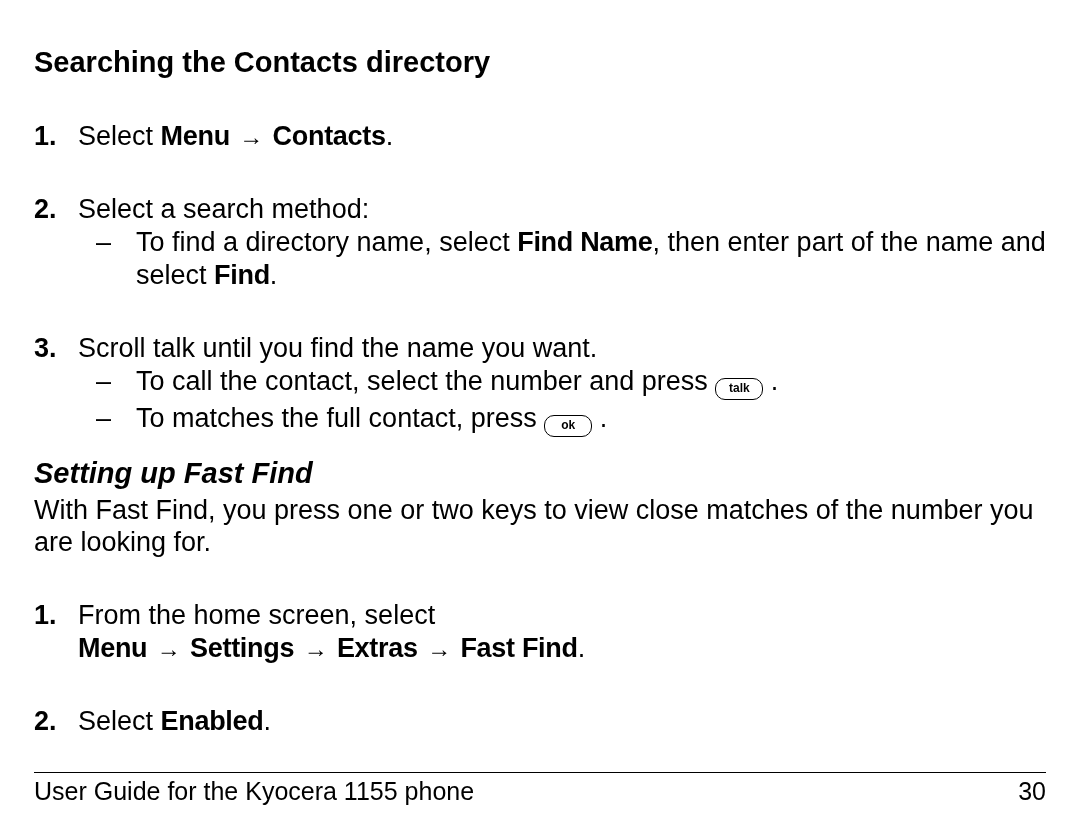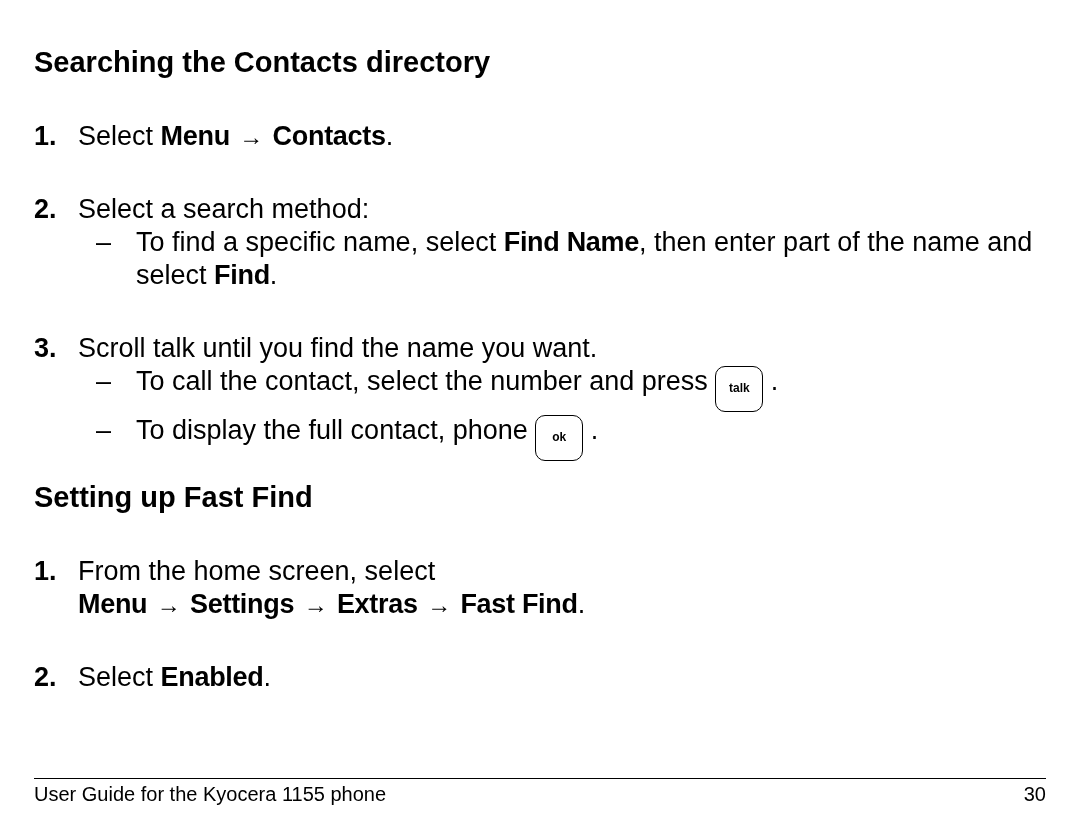--- a/index.html
+++ b/index.html
@@ -19,20 +19,21 @@
     padding: 44px 34px 0 34px;
   }
   h2 {
     font-size: 29px;
     font-weight: bold;
     margin: 0 0 4px 0;
     line-height: 1.25;
   }
   h2.second {
     margin-top: 18px;
+    font-style: italic;
   }
   p.body {
     font-size: 27px;
     margin: 2px 0 8px 0;
     line-height: 1.18;
   }
   ol.numbered {
     list-style: none;
     padding: 0;
     margin: 0;
@@ -86,35 +87,35 @@
   }
   .keycap {
     display: inline-block;
     min-width: 36px;
     height: 20px;
     border: 1.6px solid #000;
     border-radius: 10px / 10px;
     font-size: 12px;
     line-height: 18px;
     text-align: center;
-    padding: 12px 5px;
+    padding: 0 5px;
     vertical-align: -2px;
     font-weight: bold;
     font-family: Arial, Helvetica, sans-serif;
   }
   .footer {
     position: absolute;
     left: 34px;
     right: 34px;
     bottom: 28px;
     border-top: 1px solid #000;
     padding-top: 4px;
     display: flex;
     justify-content: space-between;
-    font-size: 20px;
+    font-size: 25px;
   }
 </style>
 </head>
 <body>
 
 <div class="page">
 
   <h2>Searching the Contacts directory</h2>
 
   <ol class="numbered">
@@ -122,43 +123,44 @@
     <li>
       <span>Select </span><span class="cond-bold">Menu</span>
       <span class="arrow cond-bold">→</span>
       <span class="cond-bold">Contacts</span><span>.</span>
     </li>
 
     <li>
       <span>Select a search method:</span>
       <ul class="dashed">
         <li>
-          <span>To find a specific name, select </span><span class="cond-bold">Find Name</span><span>, then enter part of the name and select </span><span class="cond-bold">Find</span><span>.</span>
+          <span>To find a directory name, select </span><span class="cond-bold">Find Name</span><span>, then enter part of the name and select </span><span class="cond-bold">Find</span><span>.</span>
         </li>
       </ul>
     </li>
 
     <li>
       <span>Scroll talk until you find the name you want.</span>
       <ul class="dashed">
         <li>
           <span>To call the contact, select the number and press </span><span class="keycap">talk</span>
           <span>.</span>
         </li>
         <li>
-          <span>To display the full contact, phone </span><span class="keycap">ok</span>
+          <span>To matches the full contact, press </span><span class="keycap">ok</span>
           <span>.</span>
         </li>
       </ul>
     </li>
 
   </ol>
 
   <h2 class="second">Setting up Fast Find</h2>
 
+  <p class="body">With Fast Find, you press one or two keys to view close matches of the number you are looking for.</p>
 
   <ol class="numbered">
 
     <li>
       <span>From the home screen, select</span><br>
       <span class="cond-bold">Menu</span>
       <span class="arrow cond-bold">→</span>
       <span class="cond-bold">Settings</span>
       <span class="arrow cond-bold">→</span>
       <span class="cond-bold">Extras</span>

